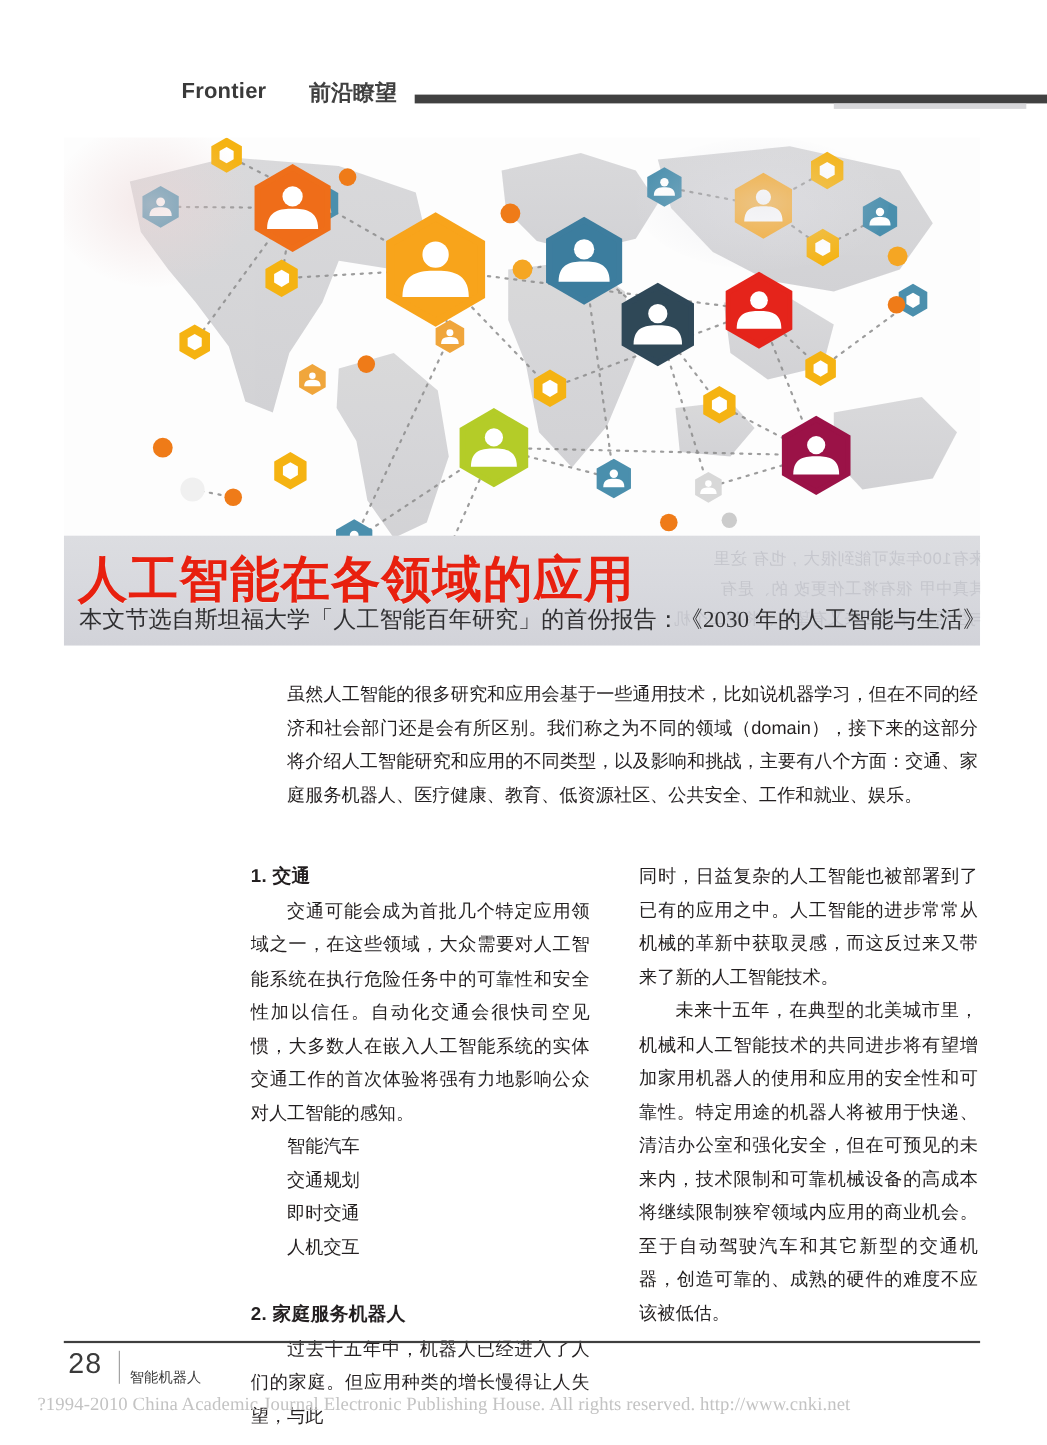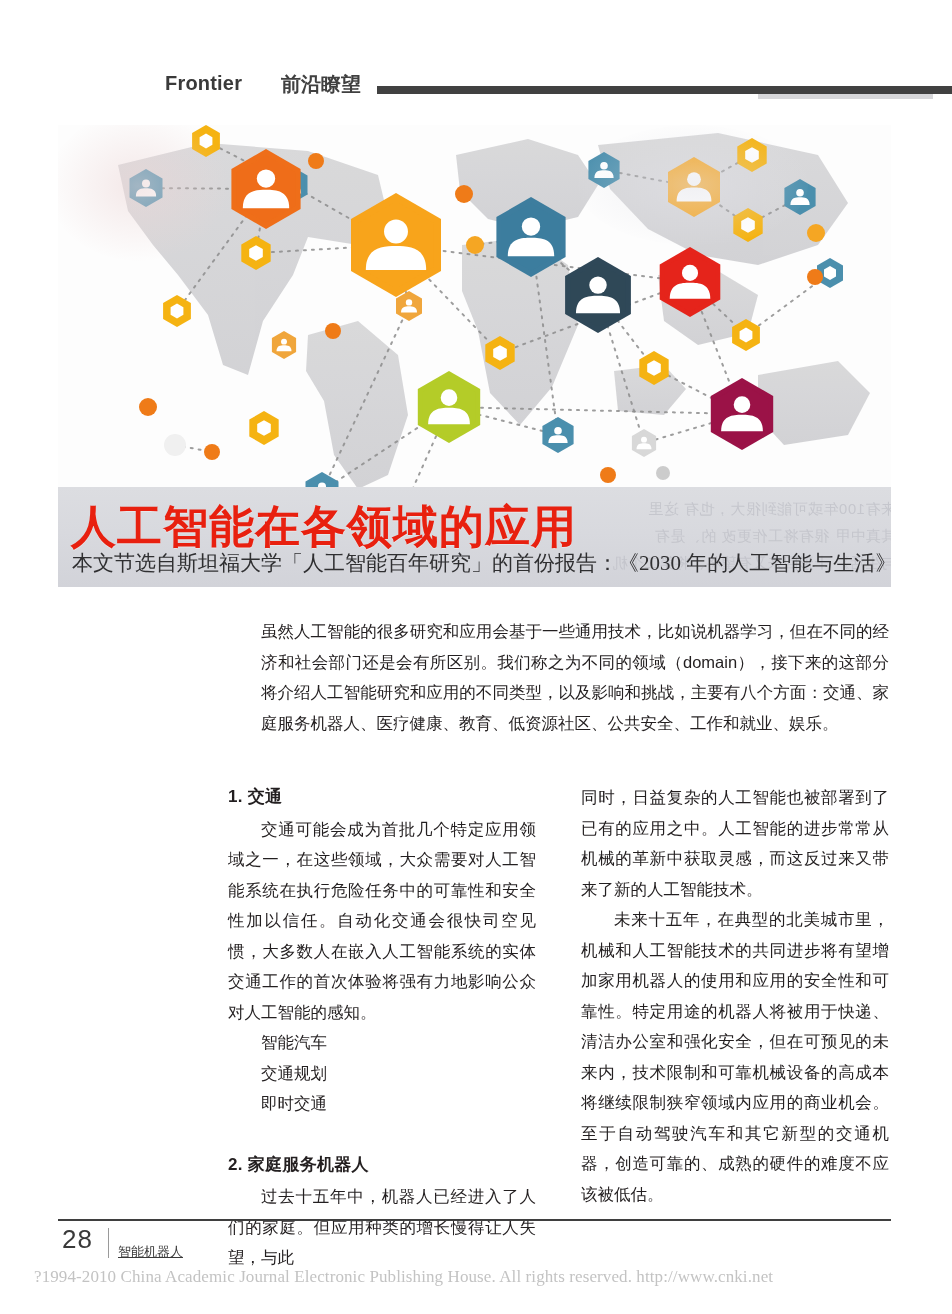--- a/index.html
+++ b/index.html
@@ -181,21 +181,20 @@
     left: 108px; top: 1228px;
     width: 1px; height: 30px;
     background: #9a9a9a;
   }
   #footer-label {
     position: absolute;
     left: 118px; top: 1243px;
     font-size: 13px;
     color: #3a3a3a;
     white-space: nowrap;
-    text-decoration: underline;
   }
   #copyright {
     position: absolute;
     left: 34px; top: 1267px;
     font-family: "Liberation Serif", "DejaVu Serif", serif;
     font-size: 17px;
     color: #c3c3c3;
     white-space: nowrap;
     letter-spacing: .1px;
   }
@@ -502,20 +501,21 @@
   <span class="indent">虽然人工智能的很多研究和应用会基于一些通用技术，比如说机器学习，但在不同的经济和社会部门还是会有所区别。我们称之为不同的领域（domain），接下来的这部分将介绍人工智能研究和应用的不同类型，以及影响和挑战，主要有八个方面：交通、家庭服务机器人、医疗健康、教育、低资源社区、公共安全、工作和就业、娱乐。</span>
 </div>
 
 <div class="col" id="col-left">
   <h2 class="sec-head">1. 交通</h2>
   <p class="para">交通可能会成为首批几个特定应用领域之一，在这些领域，大众需要对人工智能系统在执行危险任务中的可靠性和安全性加以信任。自动化交通会很快司空见惯，大多数人在嵌入人工智能系统的实体交通工作的首次体验将强有力地影响公众对人工智能的感知。</p>
   <ul class="item-list">
     <li>智能汽车</li>
     <li>交通规划</li>
     <li>即时交通</li>
+    <li>人机交互</li>
   </ul>
   <h2 class="sec-head spaced">2. 家庭服务机器人</h2>
   <p class="para">过去十五年中，机器人已经进入了人们的家庭。但应用种类的增长慢得让人失望，与此</p>
 </div>
 
 <div class="col" id="col-right">
   <p class="para flush">同时，日益复杂的人工智能也被部署到了已有的应用之中。人工智能的进步常常从机械的革新中获取灵感，而这反过来又带来了新的人工智能技术。</p>
   <p class="para">未来十五年，在典型的北美城市里，机械和人工智能技术的共同进步将有望增加家用机器人的使用和应用的安全性和可靠性。特定用途的机器人将被用于快递、清洁办公室和强化安全，但在可预见的未来内，技术限制和可靠机械设备的高成本将继续限制狭窄领域内应用的商业机会。至于自动驾驶汽车和其它新型的交通机器，创造可靠的、成熟的硬件的难度不应该被低估。</p>
 </div>
 

